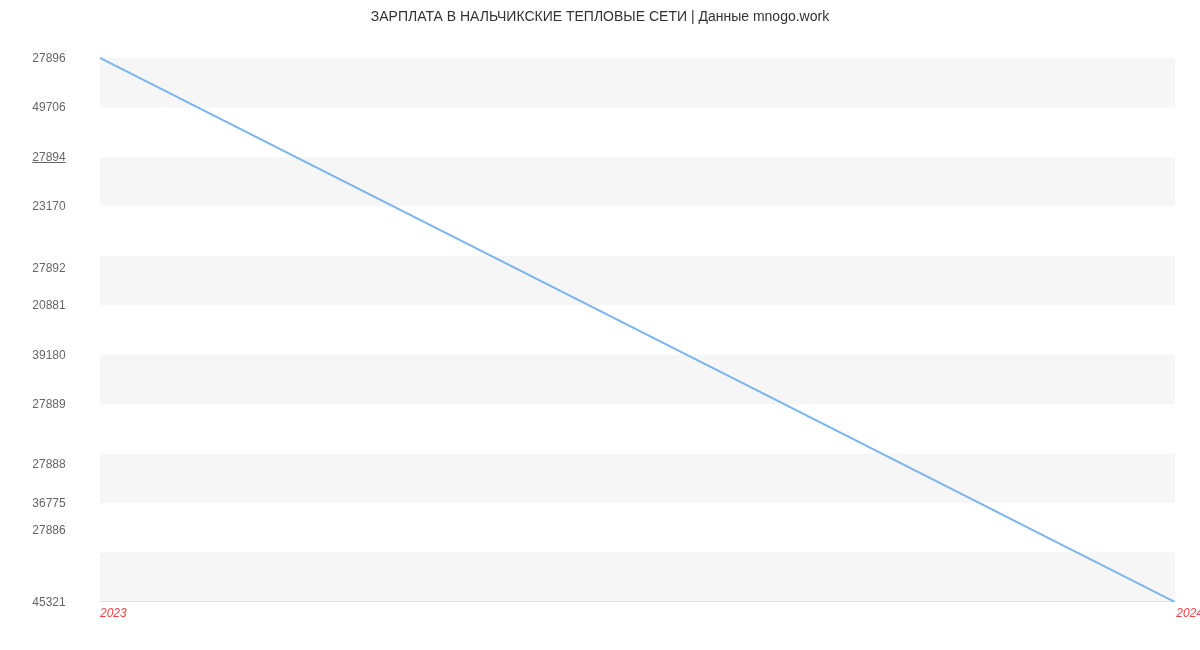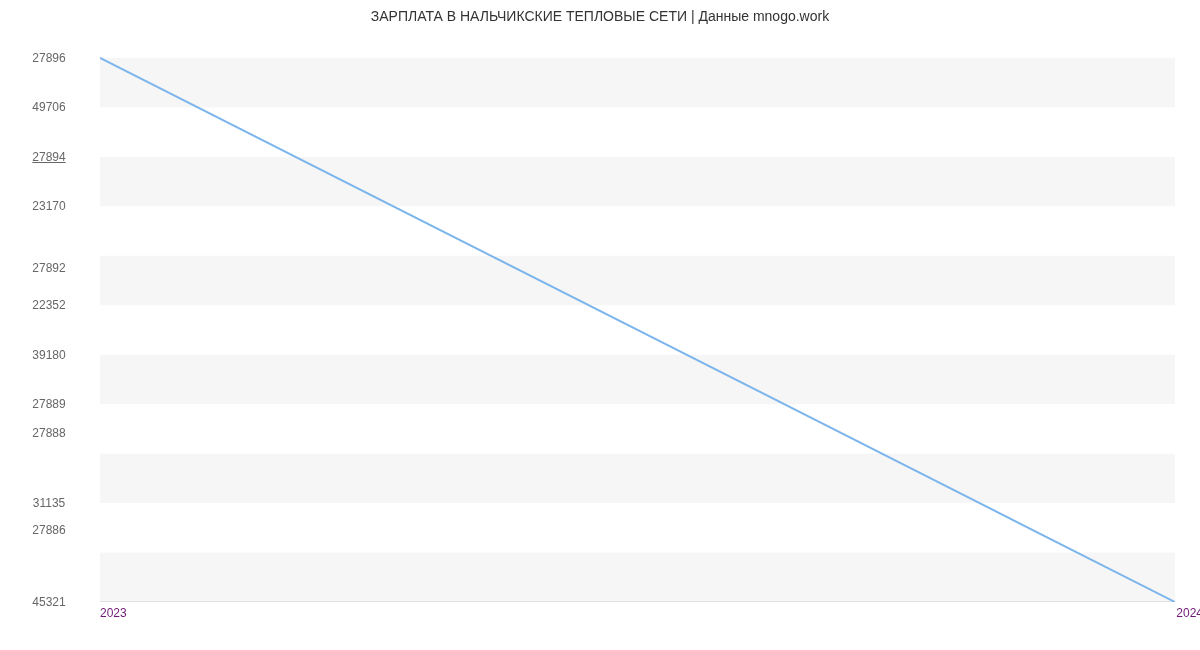--- a/index.html
+++ b/index.html
@@ -44,21 +44,22 @@
     width: 90px;
     text-align: center;
     font-size: 12px;
     color: #666;
     transform: translateY(-50%);
   }
   .x-tick {
     position: absolute;
     top: 606px;
     font-size: 12px;
-    color: #701a75;
+    color: #ef4444;
+    font-style: italic;
   }
 </style>
 </head>
 <body>
 
 <div class="container">
   <div class="title">ЗАРПЛАТА В  НАЛЬЧИКСКИЕ ТЕПЛОВЫЕ СЕТИ | Данные mnogo.work</div>
   <div class="plot">
       <svg width="1075" height="554">
         <rect x="0" y="504.5357142857175" width="1075" height="49.46428571428248" fill="#f6f6f6"></rect>
@@ -68,25 +69,25 @@
         <rect x="0" y="108.82142857145749" width="1075" height="49.46428571428248" fill="#f6f6f6"></rect>
         <rect x="0" y="9.892857142892467" width="1075" height="49.46428571428254" fill="#f6f6f6"></rect>
         <line x1="0" x2="1075" y1="554" y2="554" stroke="#c8d1db" stroke-width="1"></line>
         <line x1="0" x2="0" y1="554" y2="554" stroke="#c8d1db"></line>
         <line x1="1075" x2="1075" y1="554" y2="554" stroke="#c8d1db"></line>
         <polyline points="0,9.892857142892467 1075,554" fill="none" stroke="#7cb5ec" stroke-width="2" stroke-linejoin="round"></polyline>
       </svg>
     </div>
 <div class="y-tick" style="top: 602px;">45321</div>
     <div class="y-tick" style="top: 530px;">27886</div>
-    <div class="y-tick" style="top: 503.071px;">31135</div>
-    <div class="y-tick" style="top: 433px;">27888</div>
+    <div class="y-tick" style="top: 503.071px;">36775</div>
+    <div class="y-tick" style="top: 464px;">27888</div>
     <div class="y-tick" style="top: 404.143px;">27889</div>
     <div class="y-tick" style="top: 354.679px;">39180</div>
-    <div class="y-tick" style="top: 305.214px;">22352</div>
+    <div class="y-tick" style="top: 305.214px;">20881</div>
     <div class="y-tick" style="top: 255.75px; margin-top: 12px;">27892</div>
     <div class="y-tick" style="top: 206.286px;">23170</div>
     <div class="y-tick" style="top: 156.821px; text-decoration: underline;">27894</div>
     <div class="y-tick" style="top: 107.357px;">49706</div>
     <div class="y-tick" style="top: 57.8929px;">27896</div>
     <div class="x-tick" style="left: 100px;">2023</div>
     <div class="x-tick" style="left: 1175px; transform: translateX(-100%); margin-left: 28px;">2024</div>
   </div>
 
 </body></html>

